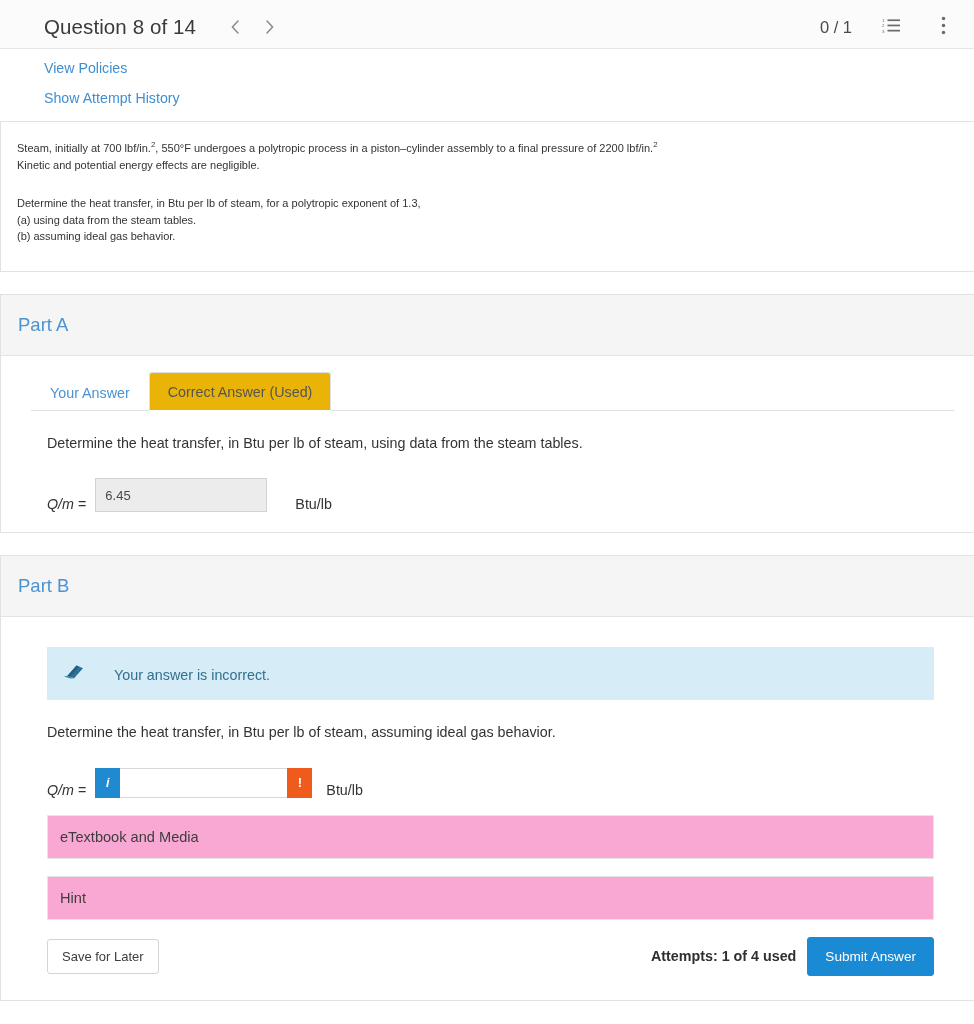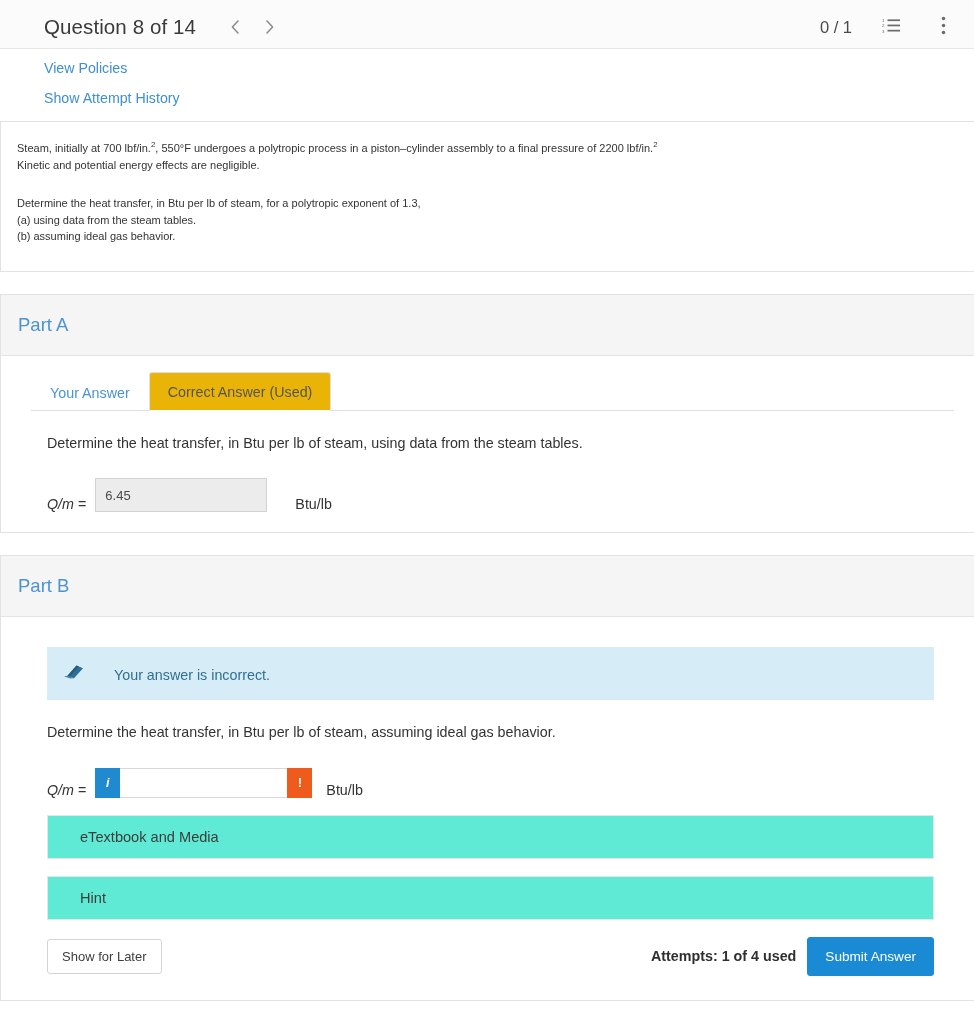--- a/index.html
+++ b/index.html
@@ -211,23 +211,23 @@
     padding: 17px 16px;
     display: flex;
     align-items: flex-end;
     gap: 30px;
   }
   .alert-text { font-size: 14.3px; color: #31708f; }
 
   
   .crow {
     margin: 17px 20px 0 30px;
-    background: #5eead4;
+    background: #f9a8d4;
     border: 1px solid #e6e6e6;
-    padding: 13px 32px;
+    padding: 13px 12px;
     font-size: 14.6px;
     color: #3d3d3d;
     cursor: pointer;
   }
 
   
   .footer {
     display: flex;
     align-items: center;
     margin: 17px 20px 0 30px;
@@ -380,21 +380,21 @@
         <input class="inp-open" type="text" placeholder="" style="">
         <span class="addon-err">!</span>
       </span>
       <span class="units-b">Btu/lb</span>
     </div>
 
     <div class="crow">eTextbook and Media</div>
     <div class="crow">Hint</div>
 
     <div class="footer">
-      <button class="btn-secondary">Show for Later</button>
+      <button class="btn-secondary">Save for Later</button>
       <div class="foot-right">
         <span class="attempts">Attempts: 1 of 4 used</span>
         <button class="btn-primary">Submit Answer</button>
       </div>
     </div>
 
   </div>
 </div>
 
 </body></html>

